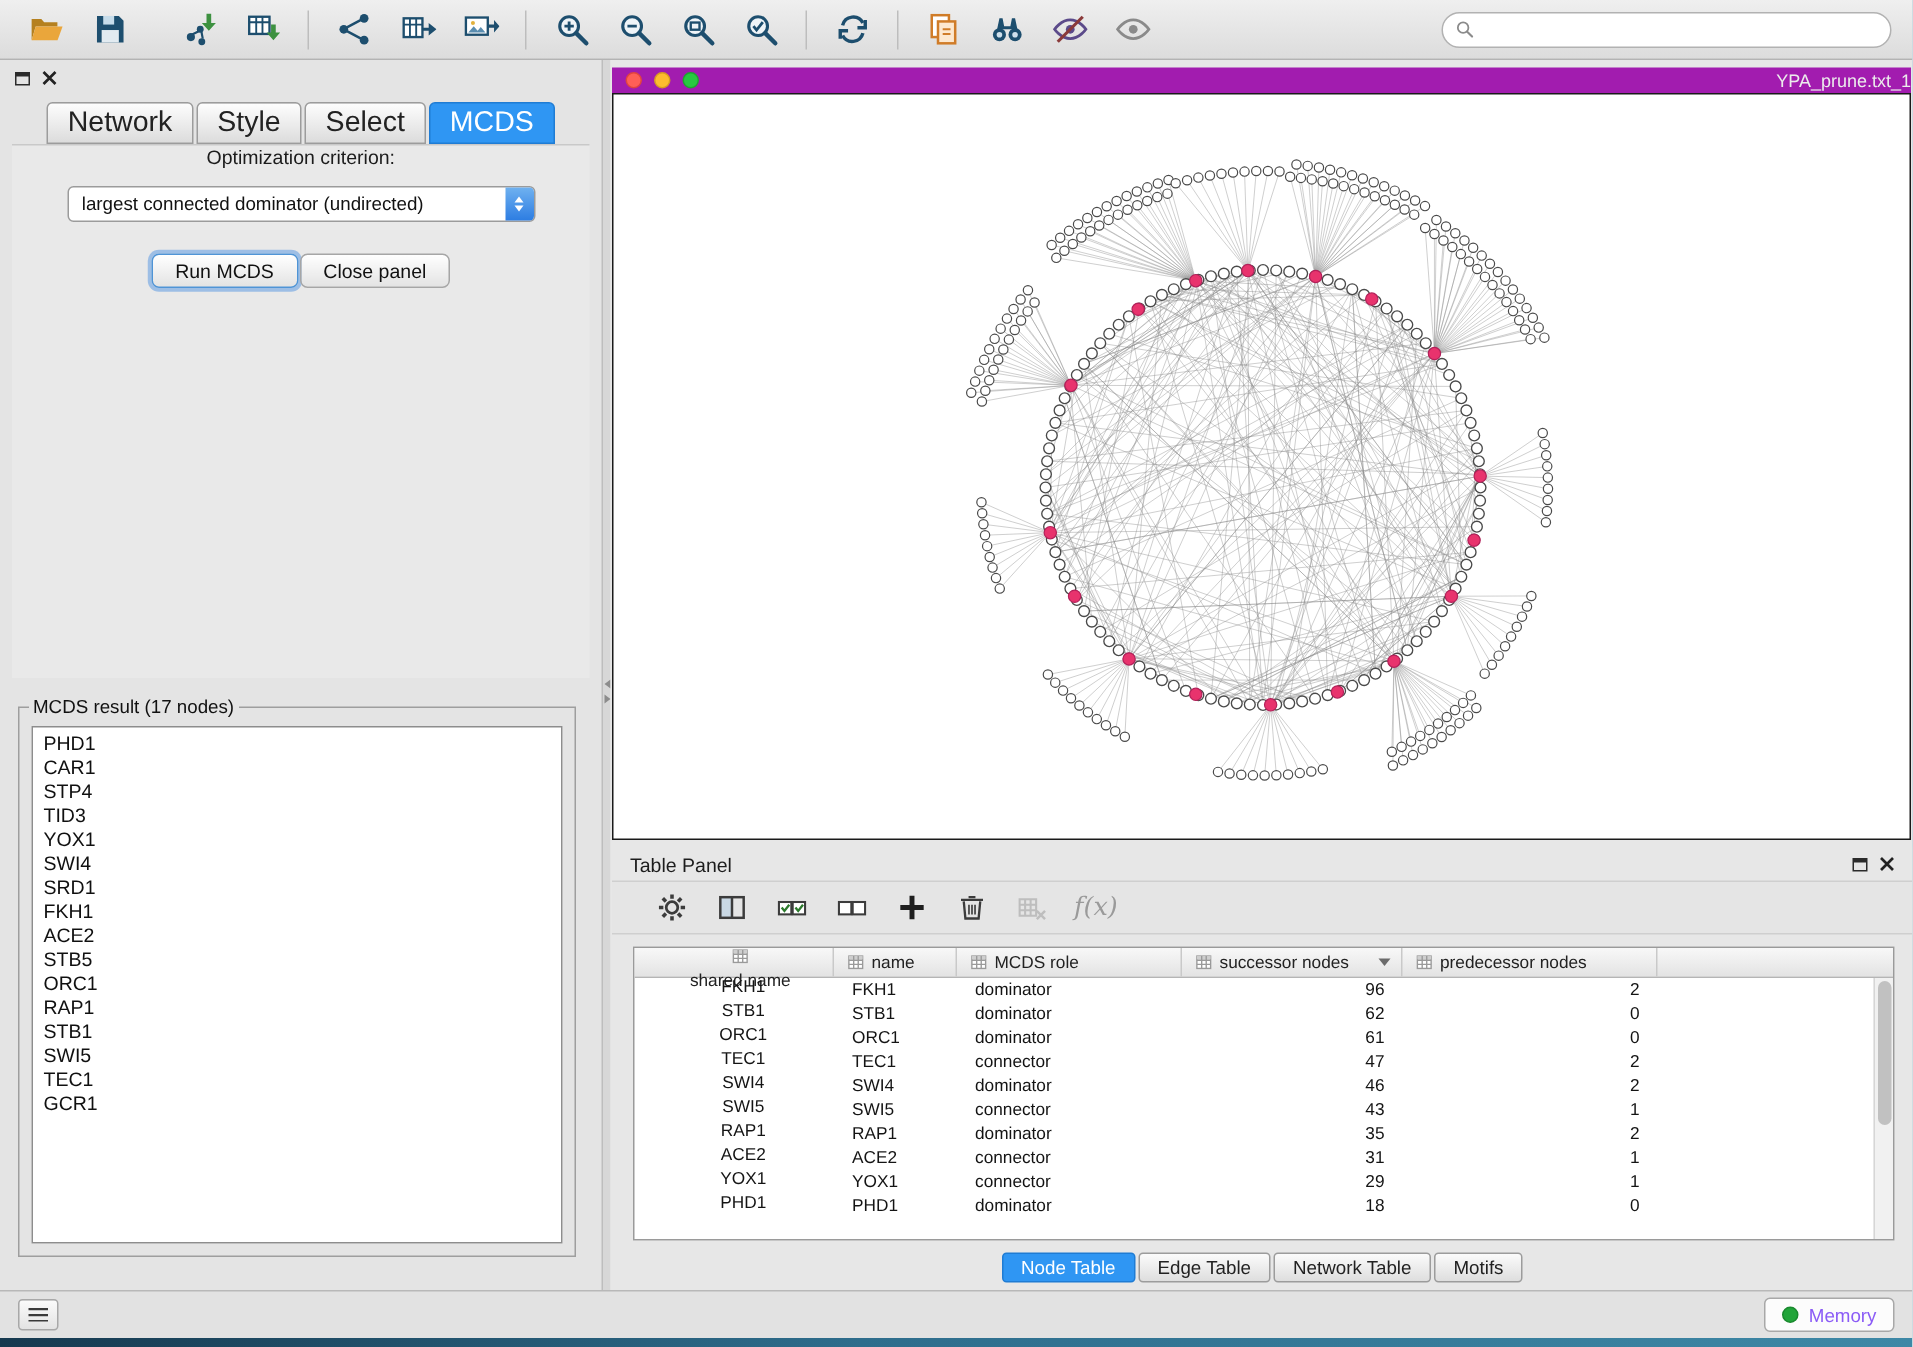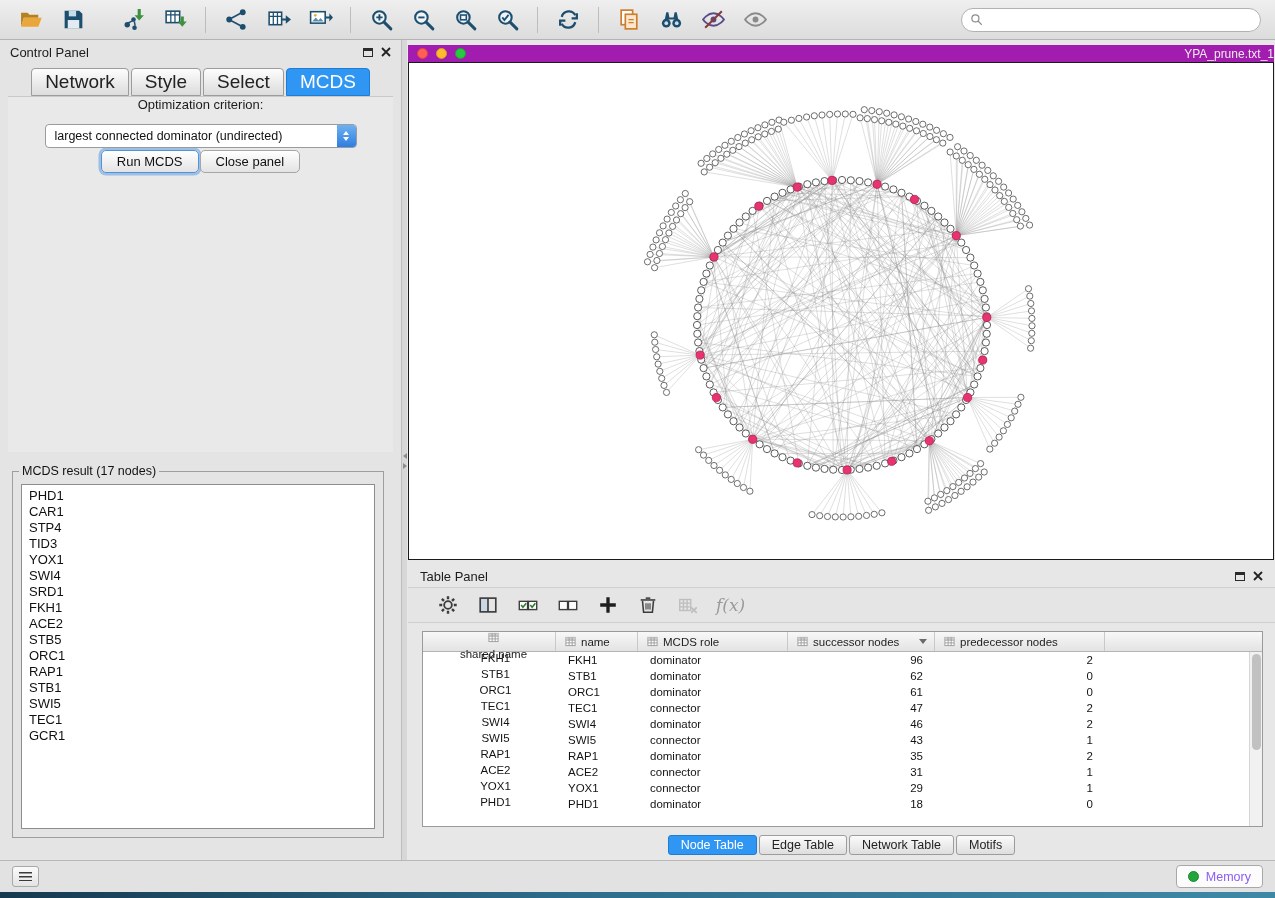--- a/index.html
+++ b/index.html
@@ -34,21 +34,21 @@
   .cp-content { margin:0 8px; border-top:1px solid #c9c9c9; background:#e9e9e9; height:356px; }
   .opt-label { text-align:center; font-size:13px; color:#1c1c1c; }
   .dropdown { margin:12px auto 0 auto; width:312px; height:24px; background:#fff; border:1px solid #9b9b9b;
     border-radius:4px; display:flex; align-items:center; position:relative; }
   .dropdown .dd-text { font-size:12.5px; color:#111; padding-left:9px; flex:1; white-space:nowrap; overflow:hidden; }
   .dd-stepper { width:19px; height:22px; border-radius:0 3px 3px 0;
     background:linear-gradient(#6fb1f0,#2d7de2); display:flex; flex-direction:column; align-items:center; justify-content:center; gap:2px; }
   .dd-stepper i { display:block; width:0; height:0; border-left:3.5px solid transparent; border-right:3.5px solid transparent; }
   .dd-up { border-bottom:4px solid #fff; }
   .dd-dn { border-top:4px solid #fff; }
-  .btn-row { display:flex; justify-content:center; gap:1px; margin-top:2px; }
+  .btn-row { display:flex; justify-content:center; gap:1px; margin-top:21px; }
   .btn { font-size:13px; color:#111; padding:3px 15px; background:linear-gradient(#ffffff,#e3e3e3);
     border:1px solid #a6a6a6; border-radius:5px; }
   .btn.focused { border:1px solid #4f94d6; box-shadow:0 0 0 2.5px rgba(95,155,225,.55); }
   .result-box { position:absolute; left:12px; top:424px; width:372px; bottom:22px;
     border:1px solid #9e9e9e; background:transparent; }
   .result-box legend { font-size:12.5px; color:#111; margin-left:6px; padding:0 3px; }
   .result-list { position:absolute; left:8px; right:8px; top:6px; bottom:8px; background:#fff;
     border:1px solid #8d8d8d; overflow-y:auto; font-size:13px; color:#101010; padding:3px 0; }
   .mcds-item { line-height:16px; padding-left:7px; }
 
@@ -248,21 +248,20 @@
       <svg viewBox="0 0 24 24">
             <circle cx="10" cy="10" r="6.5" fill="none" stroke="#8b8b8b" stroke-width="2.2"></circle>
             <path d="M15 15l6 6" stroke="#8b8b8b" stroke-width="2.6" stroke-linecap="round"></path>
           </svg>
       <input type="text" value="" style="">
     </div>
   </div>
 
   <div class="control-panel">
     <div class="cp-header">
-      <span class="cp-title">Control Panel</span>
       <span class="float-ic"></span>
       <span class="close-x">
             <svg viewBox="0 0 10 10">
               <path d="M1 1l8 8M9 1l-8 8" stroke="#222" stroke-width="1.8"></path>
             </svg>
           </span>
     </div>
     <div class="cp-tabs">
       <div class="cp-tab">Network</div>
       <div class="cp-tab">Style</div>

